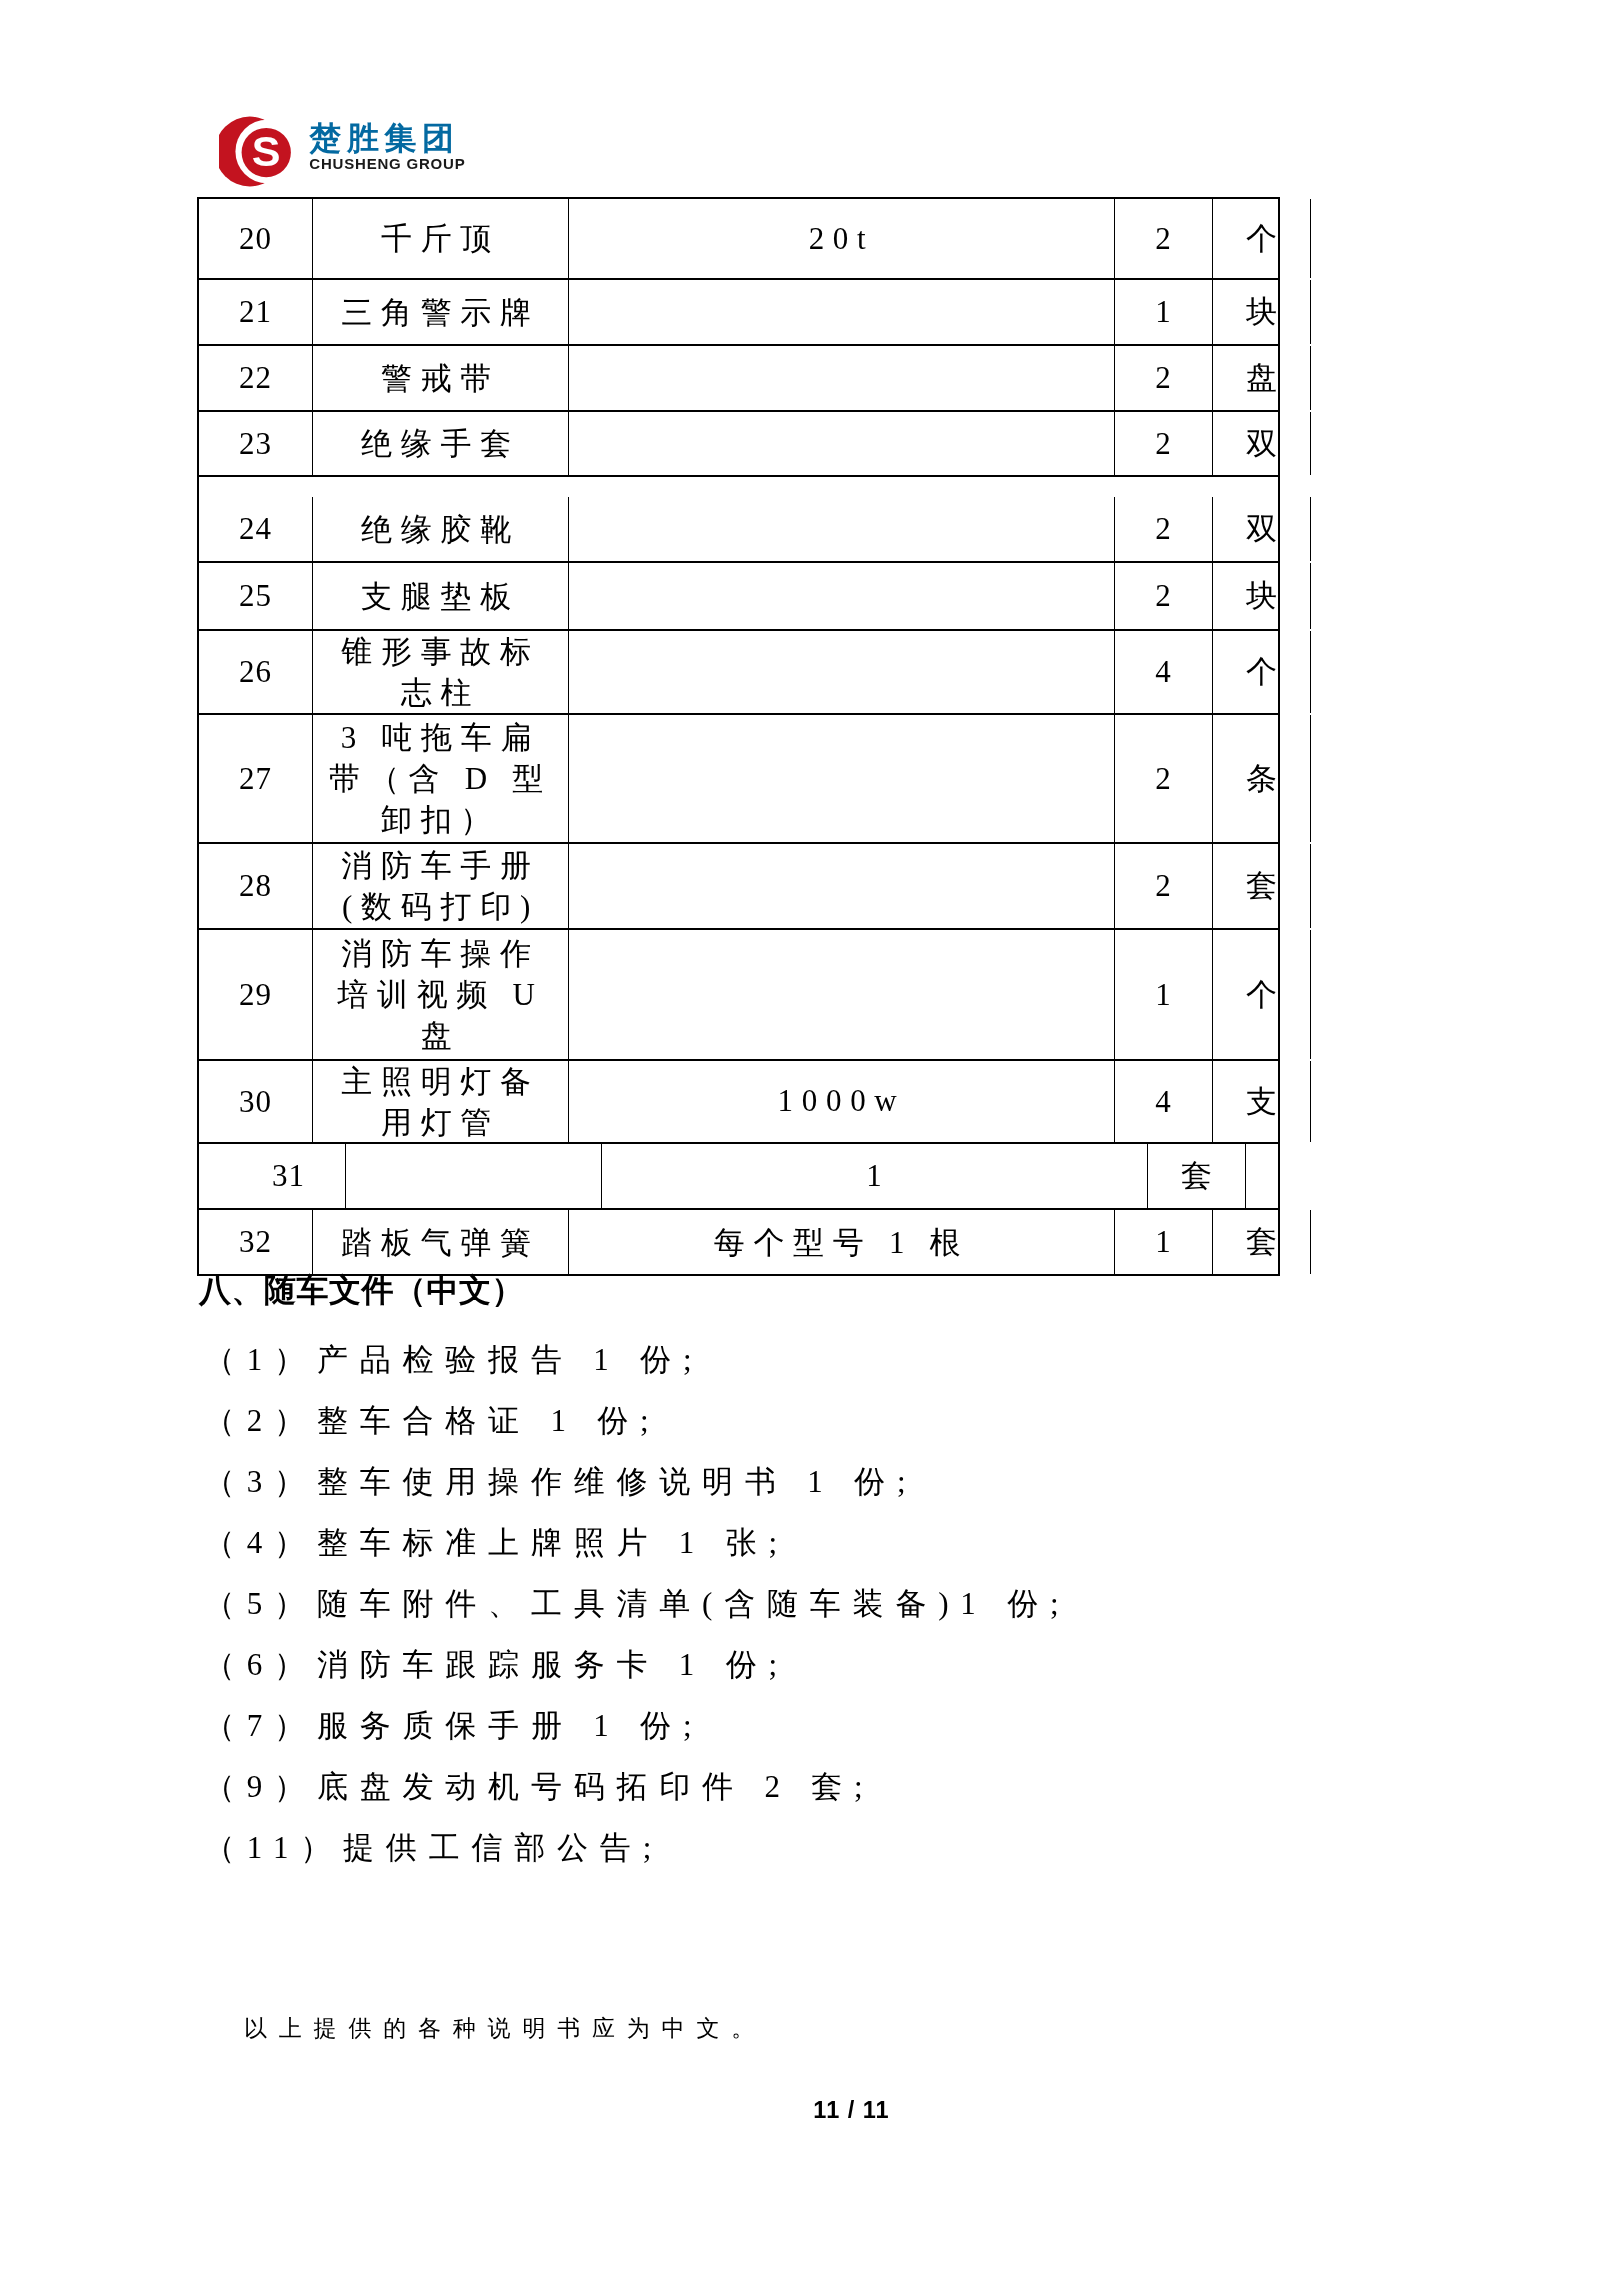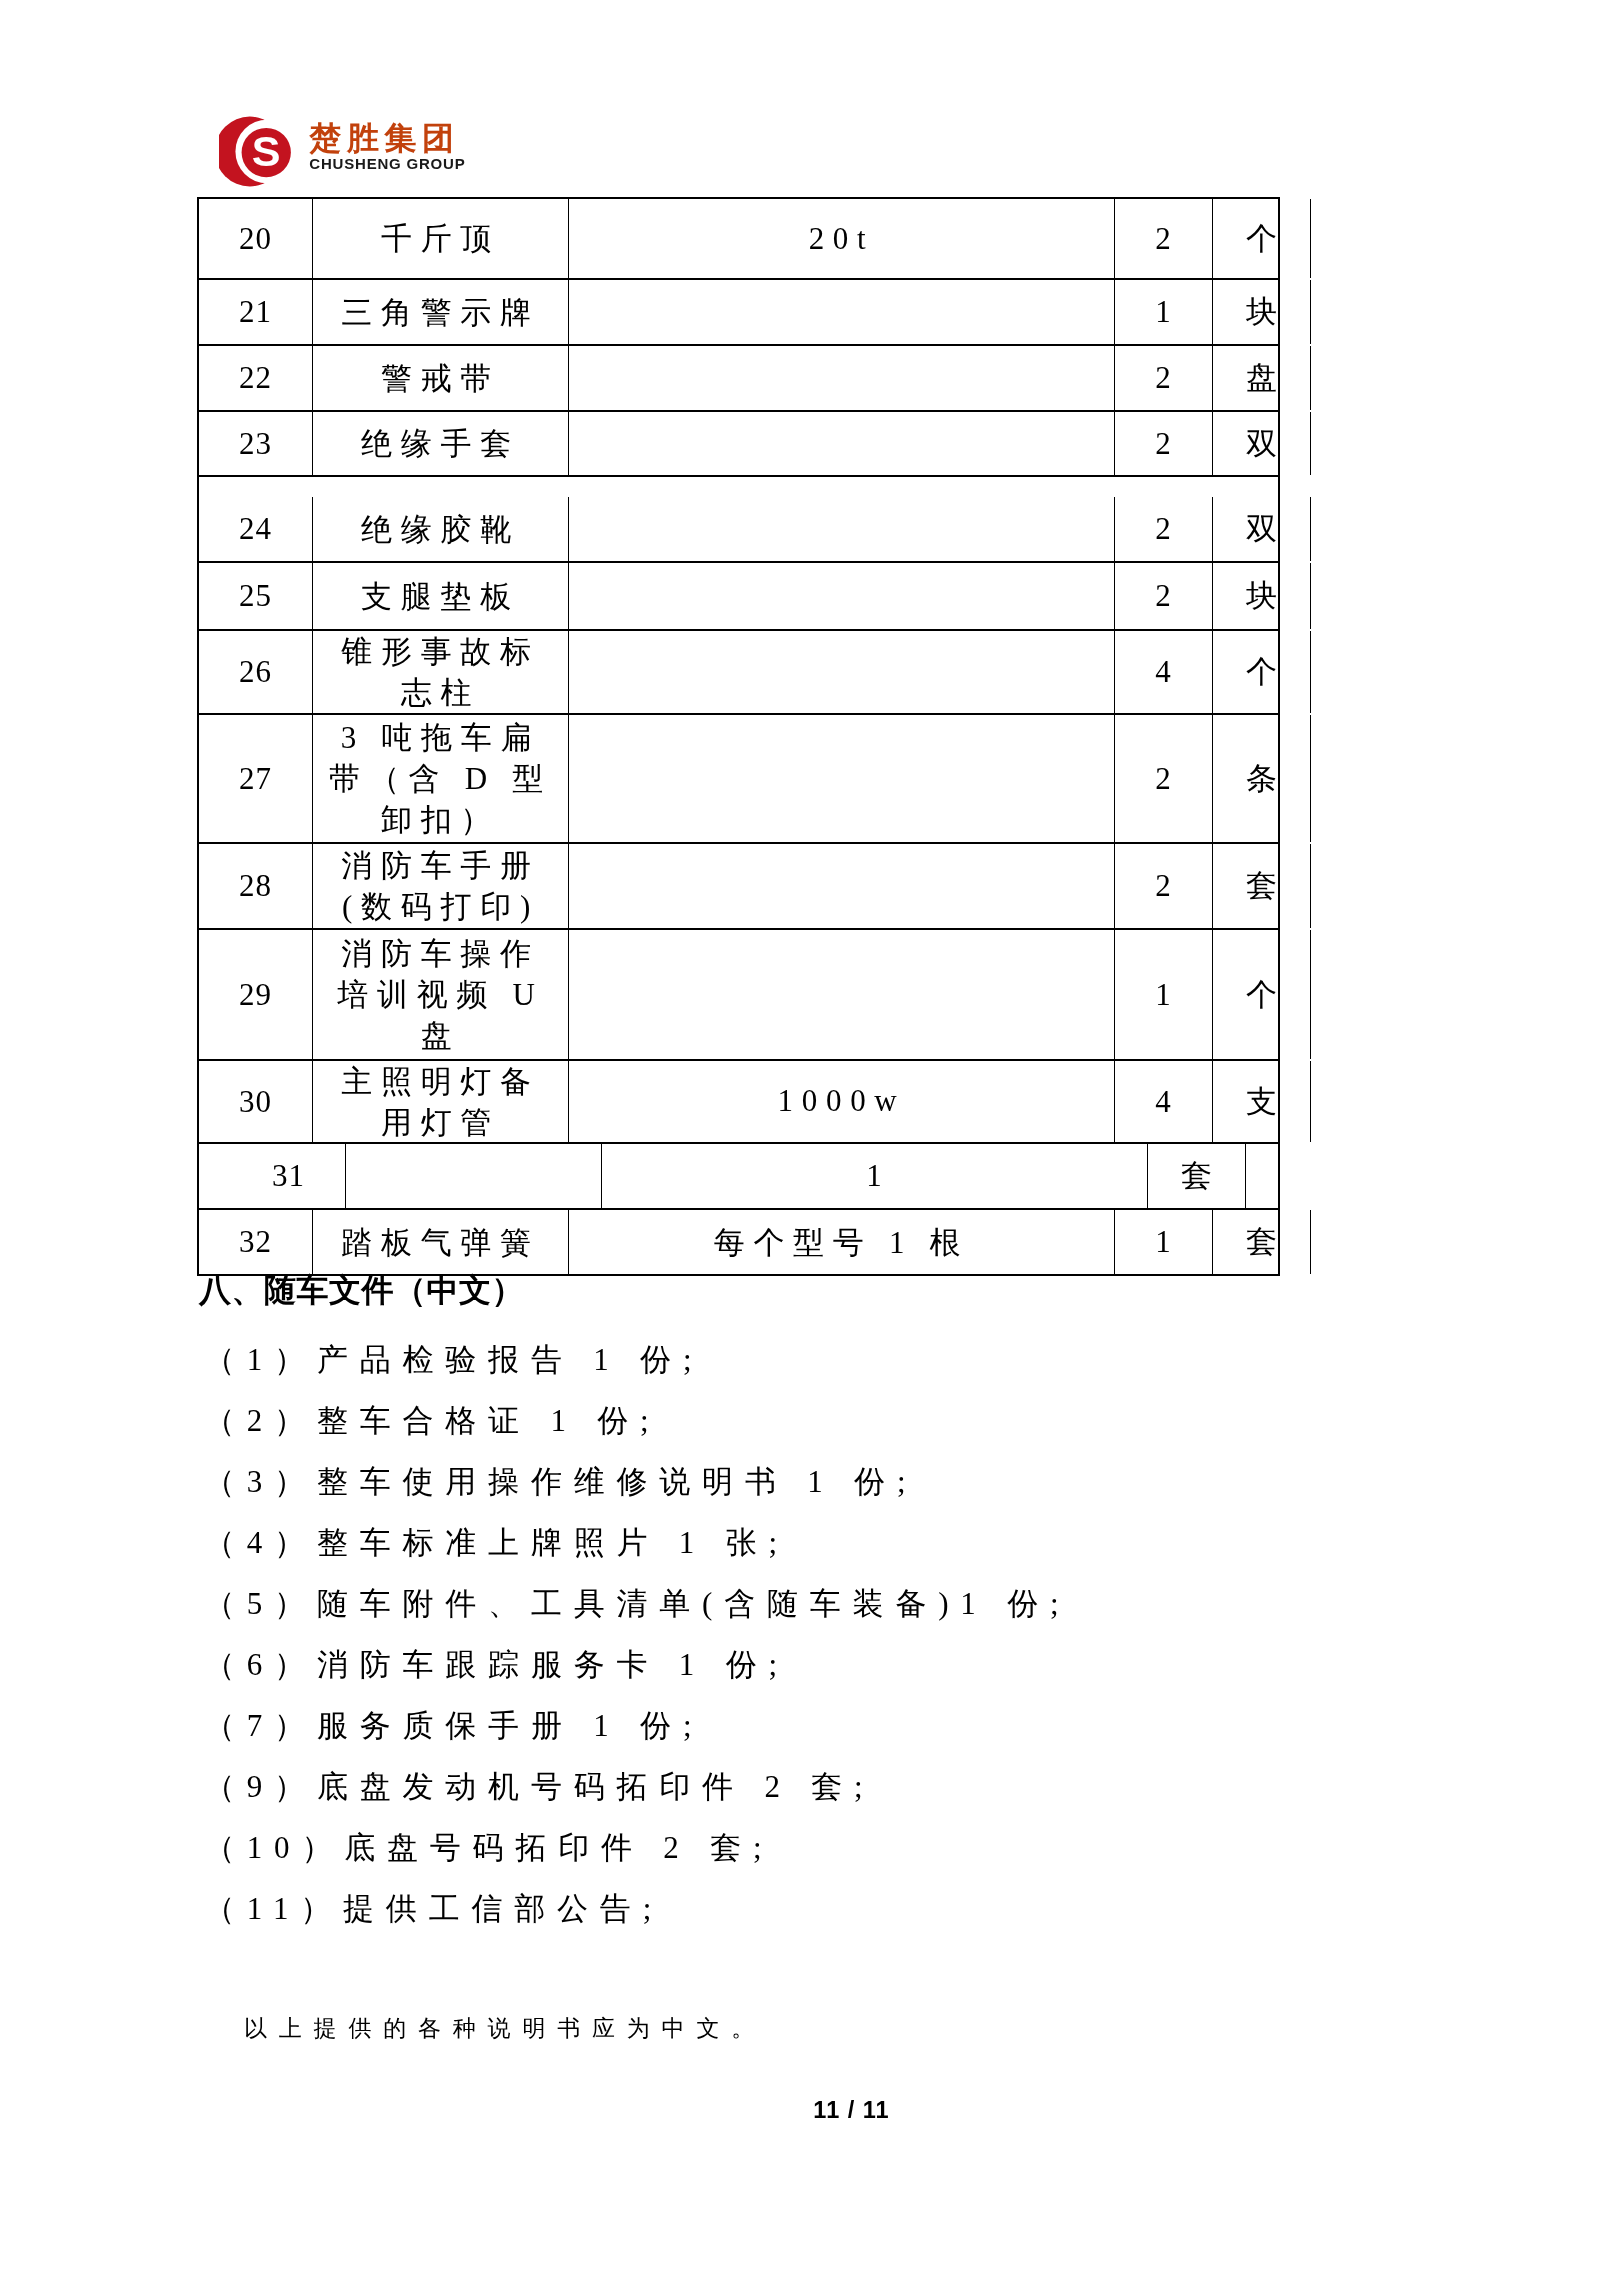--- a/index.html
+++ b/index.html
@@ -9,21 +9,21 @@
     background:#ffffff;
     font-family:"Liberation Serif","DejaVu Serif",serif;
     color:#000;
     overflow:hidden;
   }
 
   
   .logo{position:absolute;left:219px;top:113px;display:flex;align-items:flex-start;}
   .logo-mark{width:76px;height:77px;}
   .logo-text{margin-left:14.3px;padding-top:9.2px;font-family:"Liberation Sans","DejaVu Sans",sans-serif;}
-  .logo-zh{font-size:32px;font-weight:bold;letter-spacing:5.6px;line-height:33px;color:#c2410c;}
+  .logo-zh{font-size:32px;font-weight:bold;letter-spacing:5.6px;line-height:33px;color:#0369a1;}
   .logo-en{font-size:15px;font-weight:bold;letter-spacing:0.8px;line-height:17.4px;color:#1a1a1a;}
 
   
   .equip-table{
     position:absolute;left:197px;top:197px;width:1083px;
     border:2px solid #000;box-sizing:border-box;
     font-size:31px;
   }
   .t-row{
     display:grid;
@@ -246,21 +246,20 @@
 
       <div class="doc-item">（5）随车附件、工具清单(含随车装备)1 份;</div>
 
       <div class="doc-item">（6）消防车跟踪服务卡 1 份;</div>
 
       <div class="doc-item">（7）服务质保手册 1 份;</div>
 
 
       <div class="doc-item">（9）底盘发动机号码拓印件 2 套;</div>
 
-      <div class="doc-item">（10）底盘号码拓印件 2 套;</div>
 
       <div class="doc-item">（11）提供工信部公告;</div>
     </div>
   <div class="doc-list" style="top:1998px;">
     <div class="doc-closing">以上提供的各种说明书应为中文。</div>
   </div>
 
   <div class="page-footer">11 / 11</div>
 
 </div>

